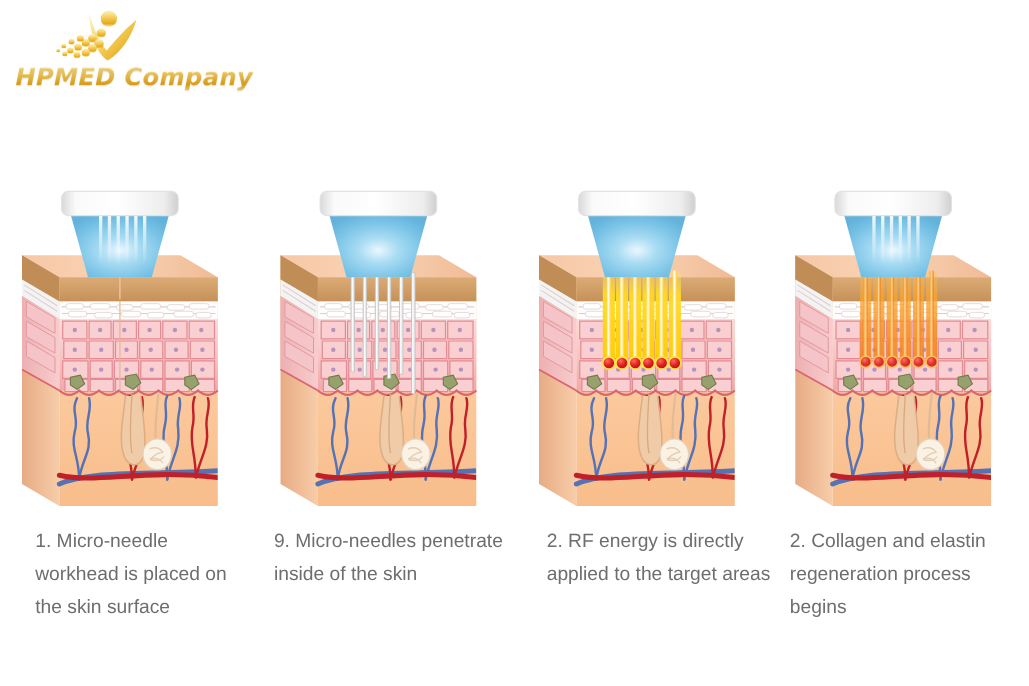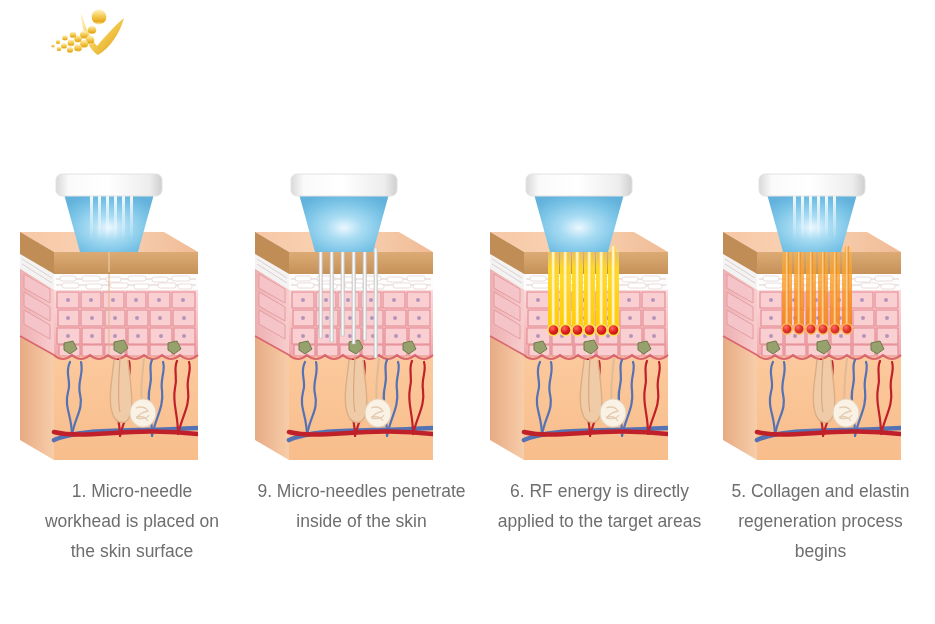--- a/index.html
+++ b/index.html
@@ -38,21 +38,21 @@
     position:absolute;top:0;width:235px;height:340px;
   }
   .panel.p0{left:2px;}
   .panel.p1{left:237px;}
   .panel.p2{left:472px;}
   .panel.p3{left:705px;}
   .panel svg{display:block;}
 
   
   .captions{
-    position:absolute;left:0;top:476px;width:935px;height:120px;text-align:center;
+    position:absolute;left:0;top:476px;width:935px;height:120px;
   }
   .caption{
     position:absolute;top:0;
     font-size:17.5px;line-height:30px;
     color:#6e6e6e;
     font-weight:400;
   }
   .caption.c0{left:32px;width:200px;}
   .caption.c1{left:249px;width:225px;}
   .caption.c2{left:497px;width:205px;}
@@ -91,20 +91,21 @@
       <circle cx="31" cy="35" r="3.4"></circle>
       <circle cx="38" cy="40" r="3.8"></circle>
       <circle cx="25" cy="30" r="2.7"></circle>
       <circle cx="24" cy="38" r="2.9"></circle>
       <circle cx="30" cy="42" r="3.1"></circle>
       <circle cx="18" cy="34" r="2.2"></circle>
       <circle cx="19" cy="41" r="2.3"></circle>
       <circle cx="13" cy="38" r="1.7"></circle>
     </g>
   </svg>
+  <div class="logo-text">HPMED Company</div>
 </div>
 
 <div class="panels">
 
   <svg width="0" height="0" style="position:absolute" aria-hidden="true">
     <defs>
 
       <linearGradient id="capG" x1="0" y1="0" x2="1" y2="0">
         <stop offset="0%" stop-color="#d9d9d9"></stop>
         <stop offset="12%" stop-color="#fafafa"></stop>
@@ -768,15 +769,15 @@
         <rect x="128" y="56" width="3" height="44"></rect>
       </g>
       <rect x="54" y="34" width="106" height="22" rx="6" fill="url(#capG)" stroke="#e2e2e2" stroke-width="1"></rect>
     </svg>
   </div>
 </div>
 
 <div class="captions">
   <div class="caption c0">1. Micro-needle workhead is placed on the skin surface</div>
   <div class="caption c1">9. Micro-needles penetrate inside of the skin</div>
-  <div class="caption c2">6. RF energy is directly applied to the target areas</div>
-  <div class="caption c3">5. Collagen and elastin regeneration process begins</div>
+  <div class="caption c2">2. RF energy is directly applied to the target areas</div>
+  <div class="caption c3">2. Collagen and elastin regeneration process begins</div>
 </div>
 
 </body></html>

